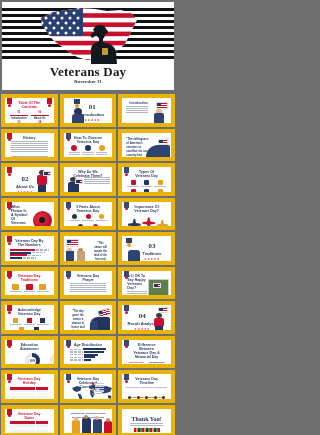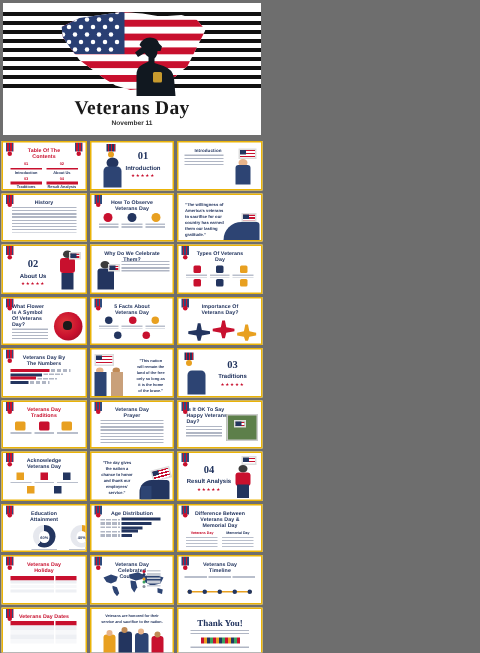--- a/index.html
+++ b/index.html
@@ -49,21 +49,21 @@
   .grid {
     display: grid;
     grid-template-columns: repeat(3, 1fr);
     gap: 2px;
     padding: 2px 1px 2px 1px;
   }
   .slide {
     position: relative;
     background: #fff;
     height: 32.5px;
-    border: 1px solid #eab308;
+    border: 4px solid #eab308;
     overflow: hidden;
     padding: 2px 2px 1px 2px;
   }
   
   .ribbon {
     position: absolute; left: 2px; top: 0px; width: 5px; height: 12px;
   }
   .ribbon i {
     position: absolute; left: 0; top: 0; width: 5px; height: 6px;
     background: repeating-linear-gradient(to right,

